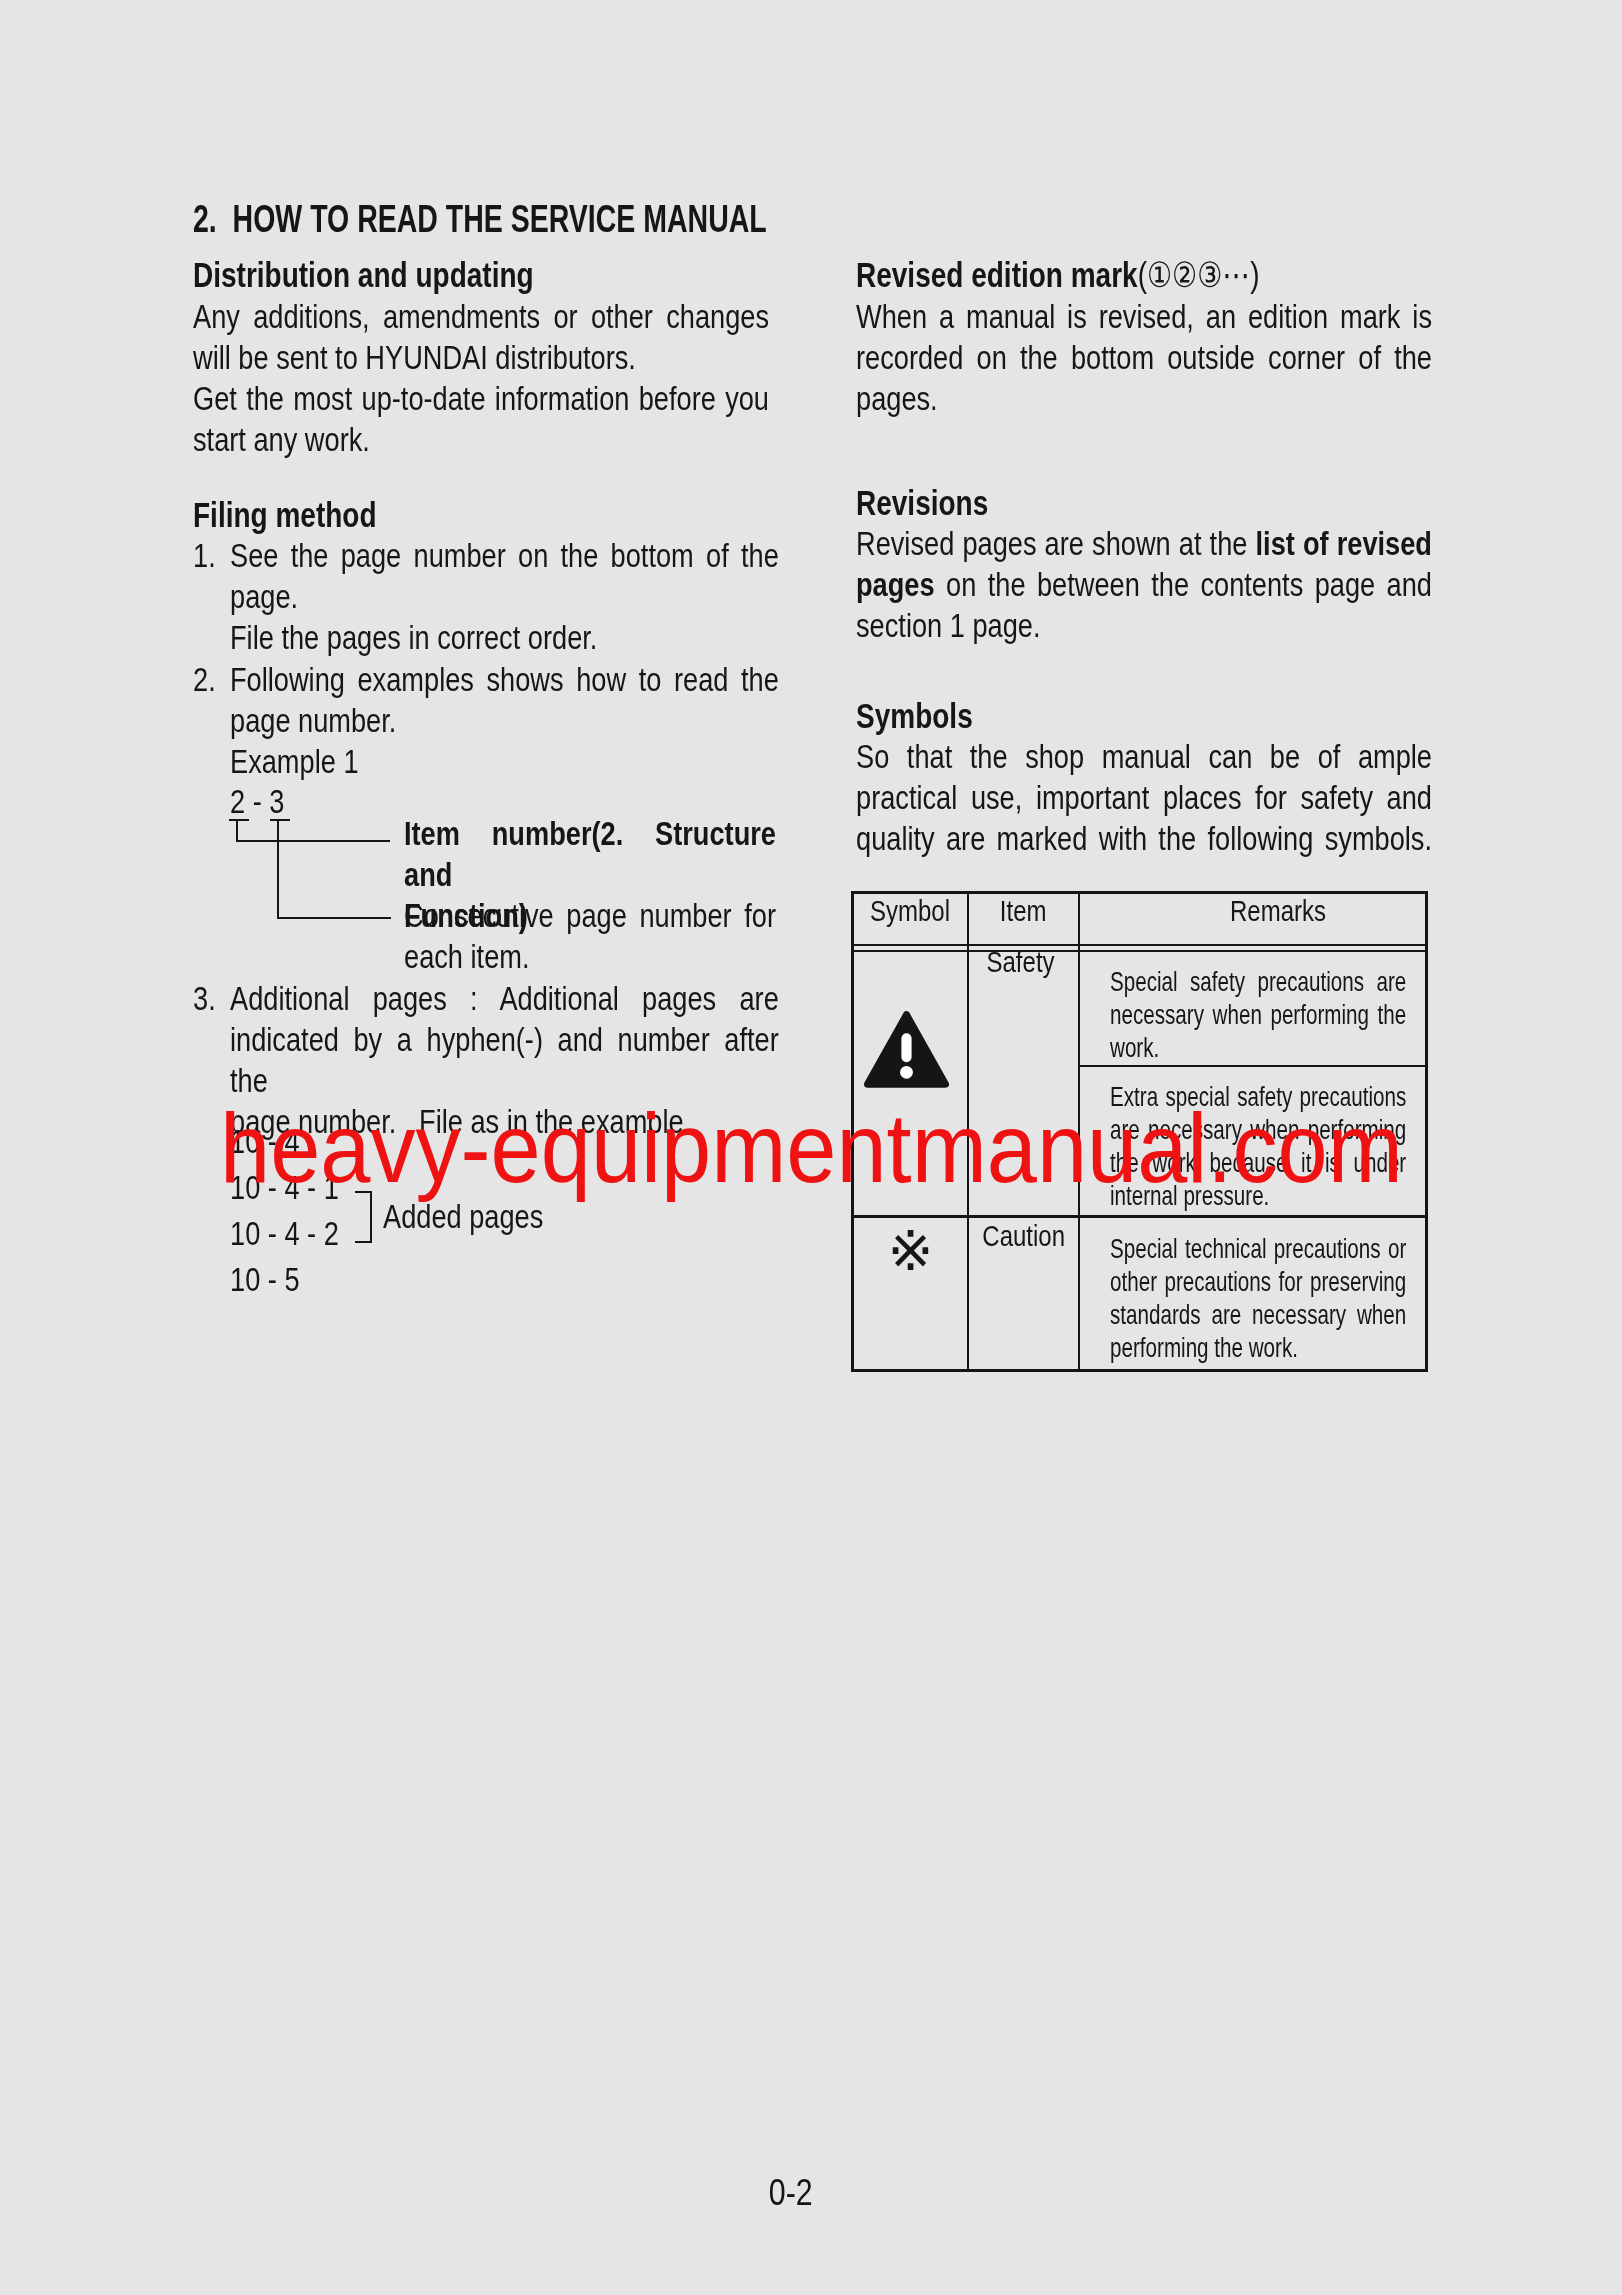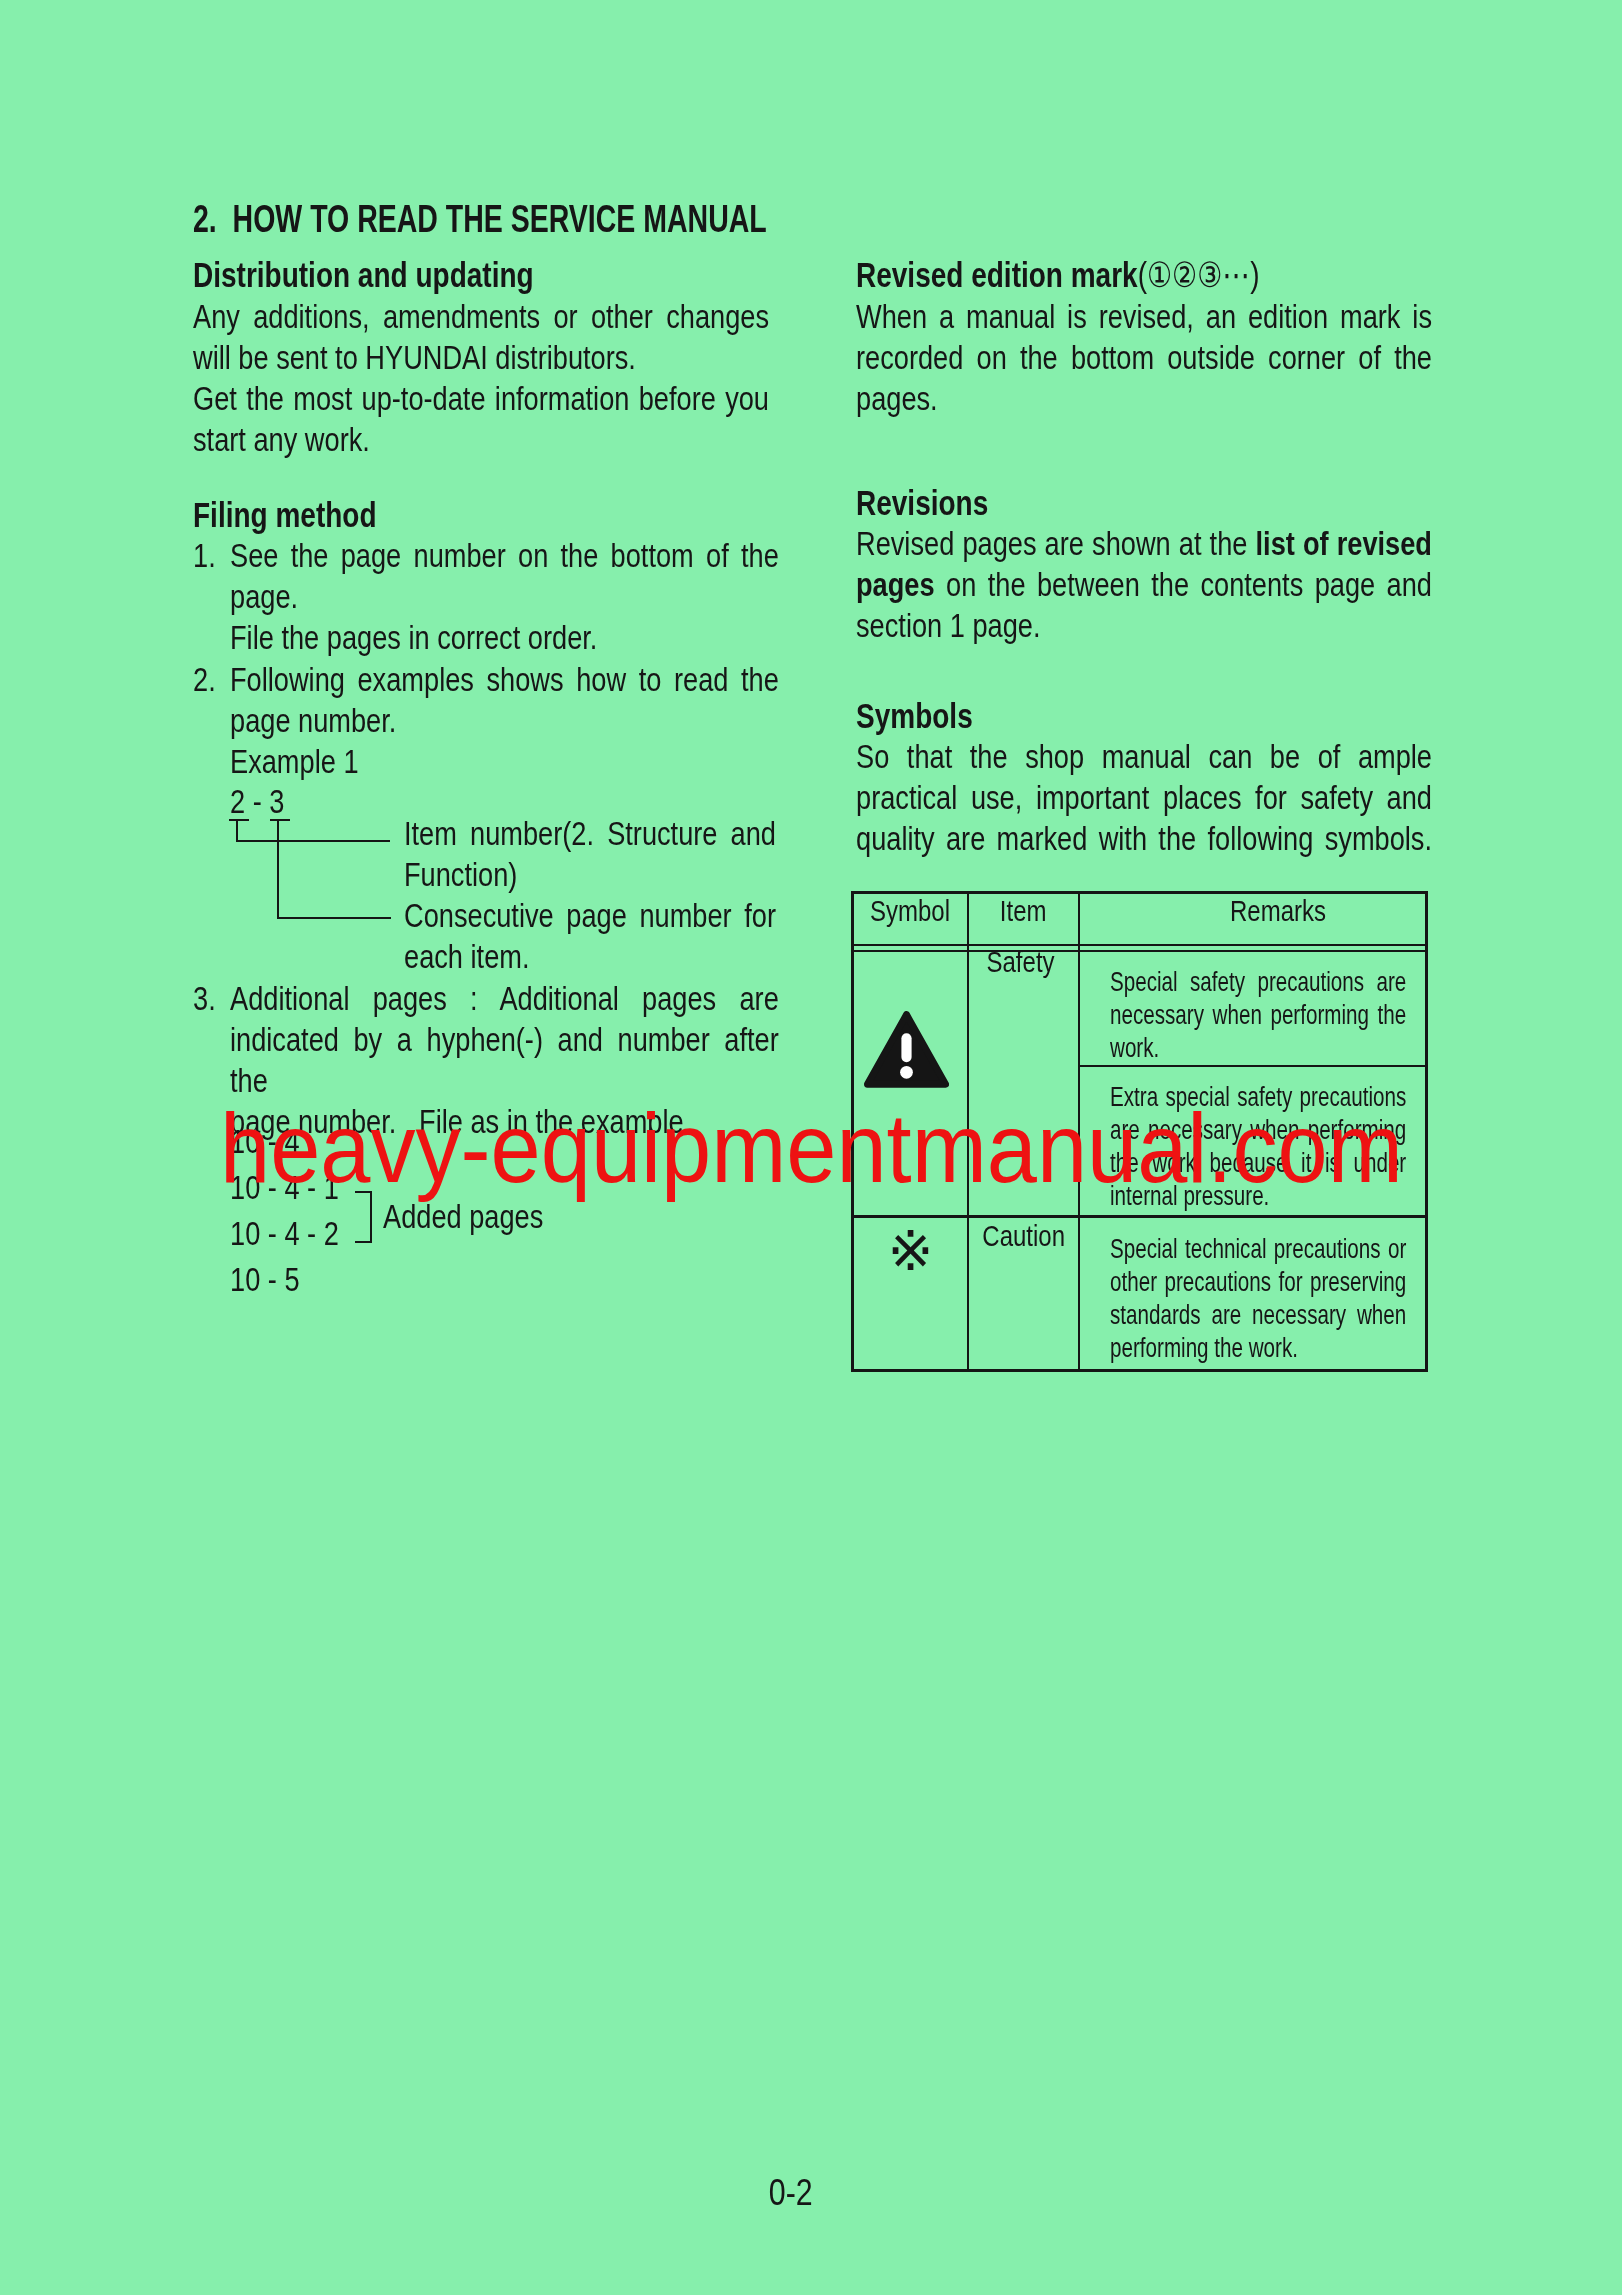--- a/index.html
+++ b/index.html
@@ -1,19 +1,19 @@
 <!DOCTYPE html>
 <html style="font-size:10.5px"><head>
 <meta charset="utf-8">
 <style>
   html,body{margin:0;padding:0;background:#888;}
   .page{
     position:relative;
     width:1623px;height:2295px;
-    background:#86efac;
+    background:#e5e5e5;
     overflow:hidden;
     font-family:"Liberation Sans","DejaVu Sans",sans-serif;
     color:#161616;
   }
   
   .ln{
     font-size:34px;line-height:41px;
     white-space:normal;
     transform:scaleX(0.8);
     transform-origin:0 0;
@@ -102,21 +102,21 @@
   <div class="abs w-list" style="left:230px;top:781px;">
       <div class="ln" style="white-space: pre;"><span>2 - 3</span></div>
     </div>
 
   <div class="rule" style="left:229px;top:819px;width:19.6px;height:2px;"></div>
   <div class="rule" style="left:270px;top:819px;width:19.6px;height:2px;"></div>
   <div class="rule" style="left:236px;top:819px;width:2px;height:22px;"></div>
   <div class="rule" style="left:277px;top:819px;width:2px;height:100px;"></div>
   <div class="rule" style="left:236px;top:840px;width:154px;height:2px;"></div>
   <div class="rule" style="left:277px;top:917px;width:114px;height:2px;"></div>
-  <div class="abs w-dlabel" style="left:404px;top:813px;">
+  <div class="abs w-dlabel" style="left:404px;top:813px;font-weight:bold;">
       <div class="ln just"><span>Item number(2. Structure and</span></div>
       <div class="ln"><span>Function)</span></div>
     </div>
   <div class="abs w-dlabel" style="left:404px;top:895px;">
       <div class="ln just"><span>Consecutive page number for</span></div>
       <div class="ln"><span>each item.</span></div>
     </div>
 
   <div class="abs listnum" style="left:193px;top:978px;">
       <div class="ln"><span>3.</span></div>

